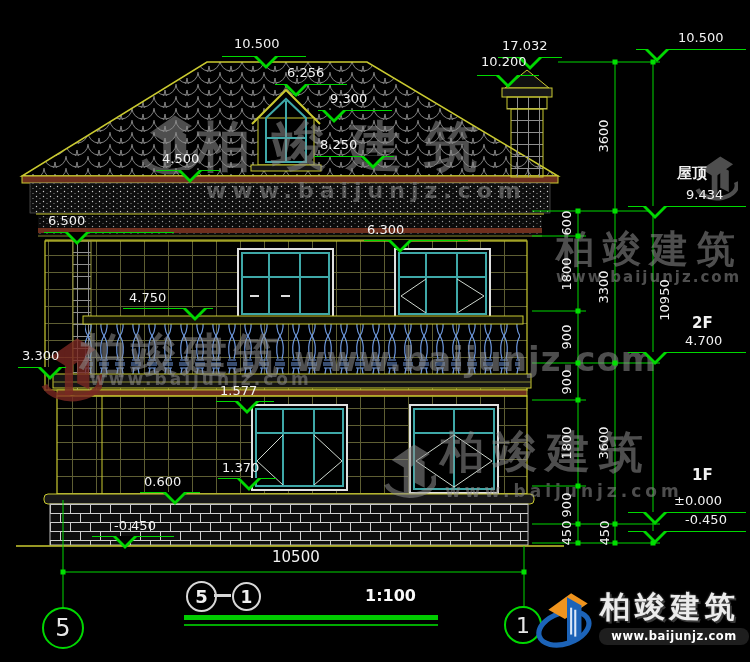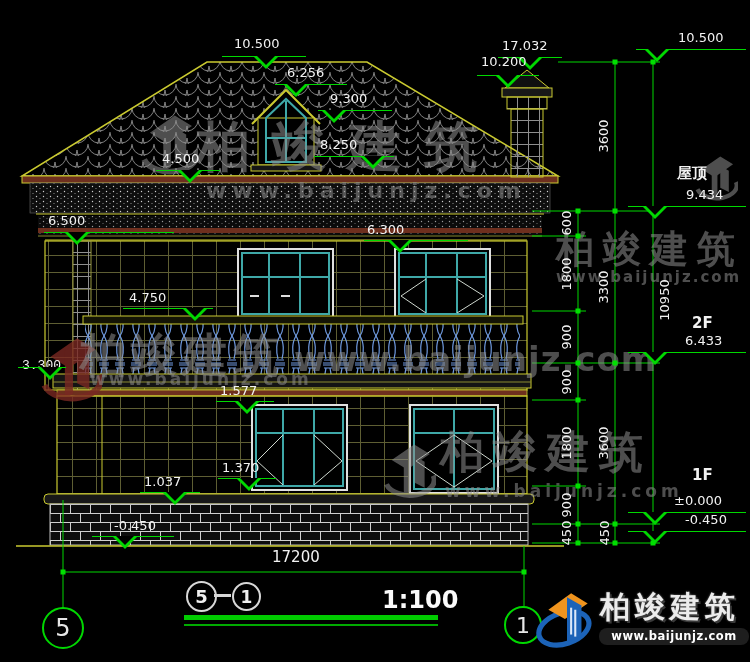--- a/index.html
+++ b/index.html
@@ -213,37 +213,37 @@
   <div class="wm" style="left:80px;top:332px;font-size:46px;letter-spacing:5px">柏竣建筑</div>
   <div class="wm" style="left:294px;top:342px;font-size:34px;letter-spacing:1px">www.baijunjz.com</div>
   <div class="wm" style="left:90px;top:371px;font-size:17px;letter-spacing:3px">www.baijunjz.com</div>
 
   <svg class="wmicon" style="left:382px;top:434px;width:54px;height:78px;color:#8f8f8f">
       <use href="#wicon"></use>
     </svg>
   <div class="wm" style="left:440px;top:430px;font-size:44px;letter-spacing:9px">柏竣建筑</div>
   <div class="wm" style="left:445px;top:483px;font-size:17px;letter-spacing:4px">www.baijunjz.com</div>
 
-  <div class="dimtxt" style="left:272px;top:550px;font-size:15px">17200</div>
+  <div class="dimtxt" style="left:272px;top:550px;font-size:15px">10500</div>
 
   <div class="bubble" style="left:42px;top:607px;width:38px;height:38px;font-size:24px">
       <span>5</span>
     </div>
   <div class="bubble" style="left:504px;top:606px;width:34px;height:34px;font-size:22px">
       <span>1</span>
     </div>
 
   <div class="tbbub" style="left:186px;top:581px;width:27px;height:27px;font-size:18px">
       <span>5</span>
     </div>
   <div class="dash" style="left:214px;top:594px;width:17px;height:3px"></div>
   <div class="tbbub" style="left:232px;top:582px;width:25px;height:25px;font-size:17px">
       <span>1</span>
     </div>
-  <div class="tbscale" style="left:382px;top:588px;font-size:24px">1:100</div>
+  <div class="tbscale" style="left:365px;top:588px;font-size:16px">1:100</div>
   <div class="tbline" style="left:184px;top:615px;width:254px;height:5px;background:#00cc00"></div>
   <div class="tbline" style="left:184px;top:624px;width:254px;height:2px;background:#00aa00"></div>
 
   <svg class="logo" style="left:536px;top:584px" width="62" height="68" viewBox="0 0 60 64">
     <ellipse cx="27" cy="42" rx="25" ry="15" fill="none" stroke="#1c63b8" stroke-width="5" transform="rotate(-18 27 42)"></ellipse>
     <polygon points="12,24 34,8 50,18 28,33" fill="#f0941e"></polygon>
     <polygon points="30,12 44,20 44,50 30,55" fill="#1c63b8"></polygon>
     <rect x="33" y="22" width="2" height="26" fill="#dce8f8"></rect>
     <rect x="37" y="24" width="2" height="26" fill="#dce8f8"></rect>
   </svg>
@@ -269,48 +269,48 @@
     <span class="tri" style="left: 177px; top: 170px;"></span>
     <span class="dimtxt" style="left: 48px; top: 214px;">6.500</span>
     <span class="gline" style="left: 44px; top: 232px; width: 130px;"></span>
     <span class="tri" style="left: 64px; top: 232px;"></span>
     <span class="dimtxt" style="left: 367px; top: 223px; text-align: right;">6.300</span>
     <span class="gline" style="left: 364px; top: 240px; width: 104px;"></span>
     <span class="tri" style="left: 387px; top: 240px;"></span>
     <span class="dimtxt" style="left: 129px; top: 291px;">4.750</span>
     <span class="gline" style="left: 123px; top: 308px; width: 90px;"></span>
     <span class="tri" style="left: 182px; top: 308px;"></span>
-    <span class="dimtxt" style="left: 22px; top: 359px; font-family: Liberation Mono, monospace;">3.300</span>
+    <span class="dimtxt" style="left: 22px; top: 349px;">3.300</span>
     <span class="gline" style="left: 18px; top: 367px; width: 48px;"></span>
     <span class="tri" style="left: 37px; top: 367px;"></span>
     <span class="dimtxt" style="left: 220px; top: 384px;">1.577</span>
     <span class="gline" style="left: 216px; top: 401px; width: 58px;"></span>
     <span class="tri" style="left: 234px; top: 401px;"></span>
     <span class="dimtxt" style="left: 222px; top: 461px;">1.370</span>
     <span class="gline" style="left: 218px; top: 478px; width: 58px;"></span>
     <span class="tri" style="left: 236px; top: 478px;"></span>
-    <span class="dimtxt" style="left: 144px; top: 475px;">1.037</span>
+    <span class="dimtxt" style="left: 144px; top: 475px;">0.600</span>
     <span class="gline" style="left: 140px; top: 492px; width: 60px;"></span>
     <span class="tri" style="left: 162px; top: 492px;"></span>
     <span class="dimtxt" style="left: 114px; top: 519px;">-0.450</span>
     <span class="gline" style="left: 92px; top: 536px; width: 82px;"></span>
     <span class="tri" style="left: 112px; top: 536px;"></span>
     <span class="dimtxt" style="left: 502px; top: 39px;">17.032</span>
     <span class="gline" style="left: 498px; top: 57px; width: 64px;"></span>
     <span class="tri" style="left: 517px; top: 57px;"></span>
     <span class="dimtxt" style="left: 481px; top: 55px;">10.200</span>
     <span class="gline" style="left: 477px; top: 75px; width: 62px;"></span>
     <span class="tri" style="left: 495px; top: 75px;"></span>
     <span class="dimtxt" style="left: 678px; top: 31px;">10.500</span>
     <span class="gline" style="left: 636px; top: 49px; width: 110px;"></span>
     <span class="tri" style="left: 644px; top: 49px;"></span>
     <span class="dimtxt" style="left: 686px; top: 188px;">9.434</span>
     <span class="gline" style="left: 628px; top: 206px; width: 118px;"></span>
     <span class="tri" style="left: 642px; top: 206px;"></span>
-    <span class="dimtxt" style="left: 685px; top: 334px;">6.433</span>
+    <span class="dimtxt" style="left: 685px; top: 334px;">4.700</span>
     <span class="gline" style="left: 628px; top: 352px; width: 118px;"></span>
     <span class="tri" style="left: 642px; top: 352px;"></span>
     <span class="dimtxt" style="left: 674px; top: 494px;">±0.000</span>
     <span class="gline" style="left: 628px; top: 512px; width: 118px;"></span>
     <span class="tri" style="left: 642px; top: 512px;"></span>
     <span class="dimtxt" style="left: 685px; top: 513px;">-0.450</span>
     <span class="gline" style="left: 628px; top: 531px; width: 118px;"></span>
     <span class="tri" style="left: 642px; top: 531px;"></span>
     <span class="vlab" style="left: 566px; top: 223px;">600</span>
     <span class="vlab" style="left: 566px; top: 274px;">1800</span>

